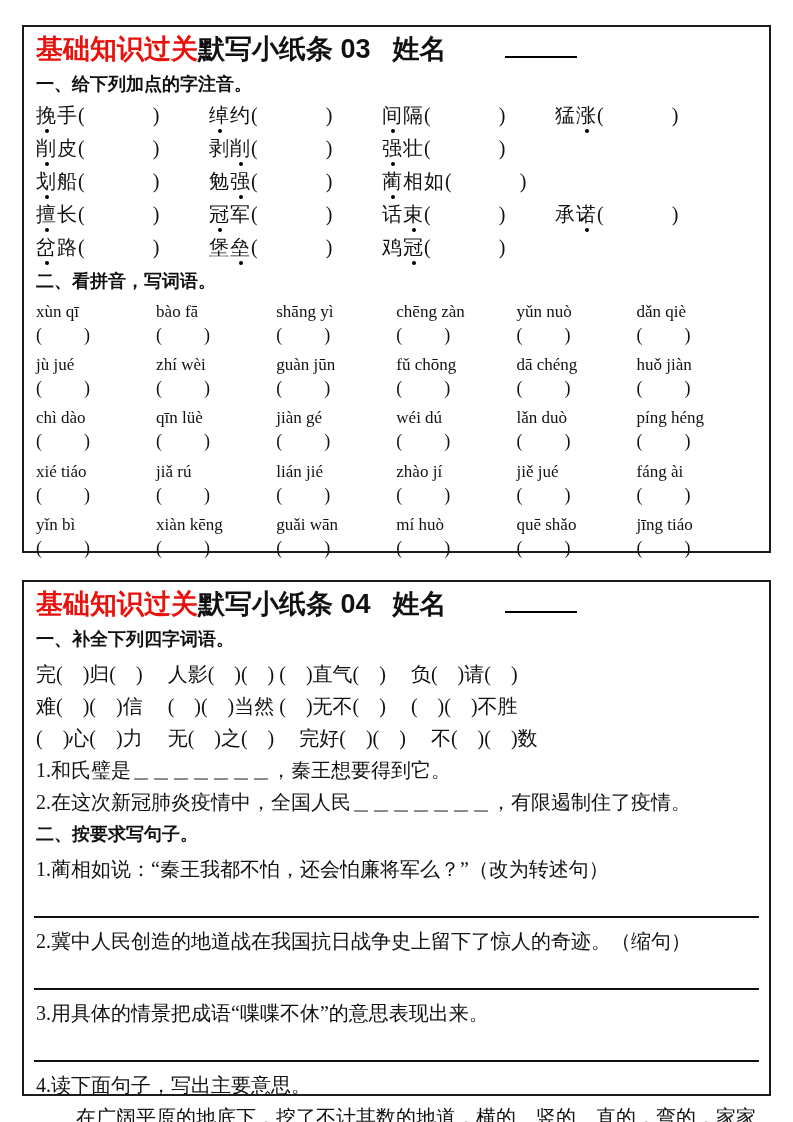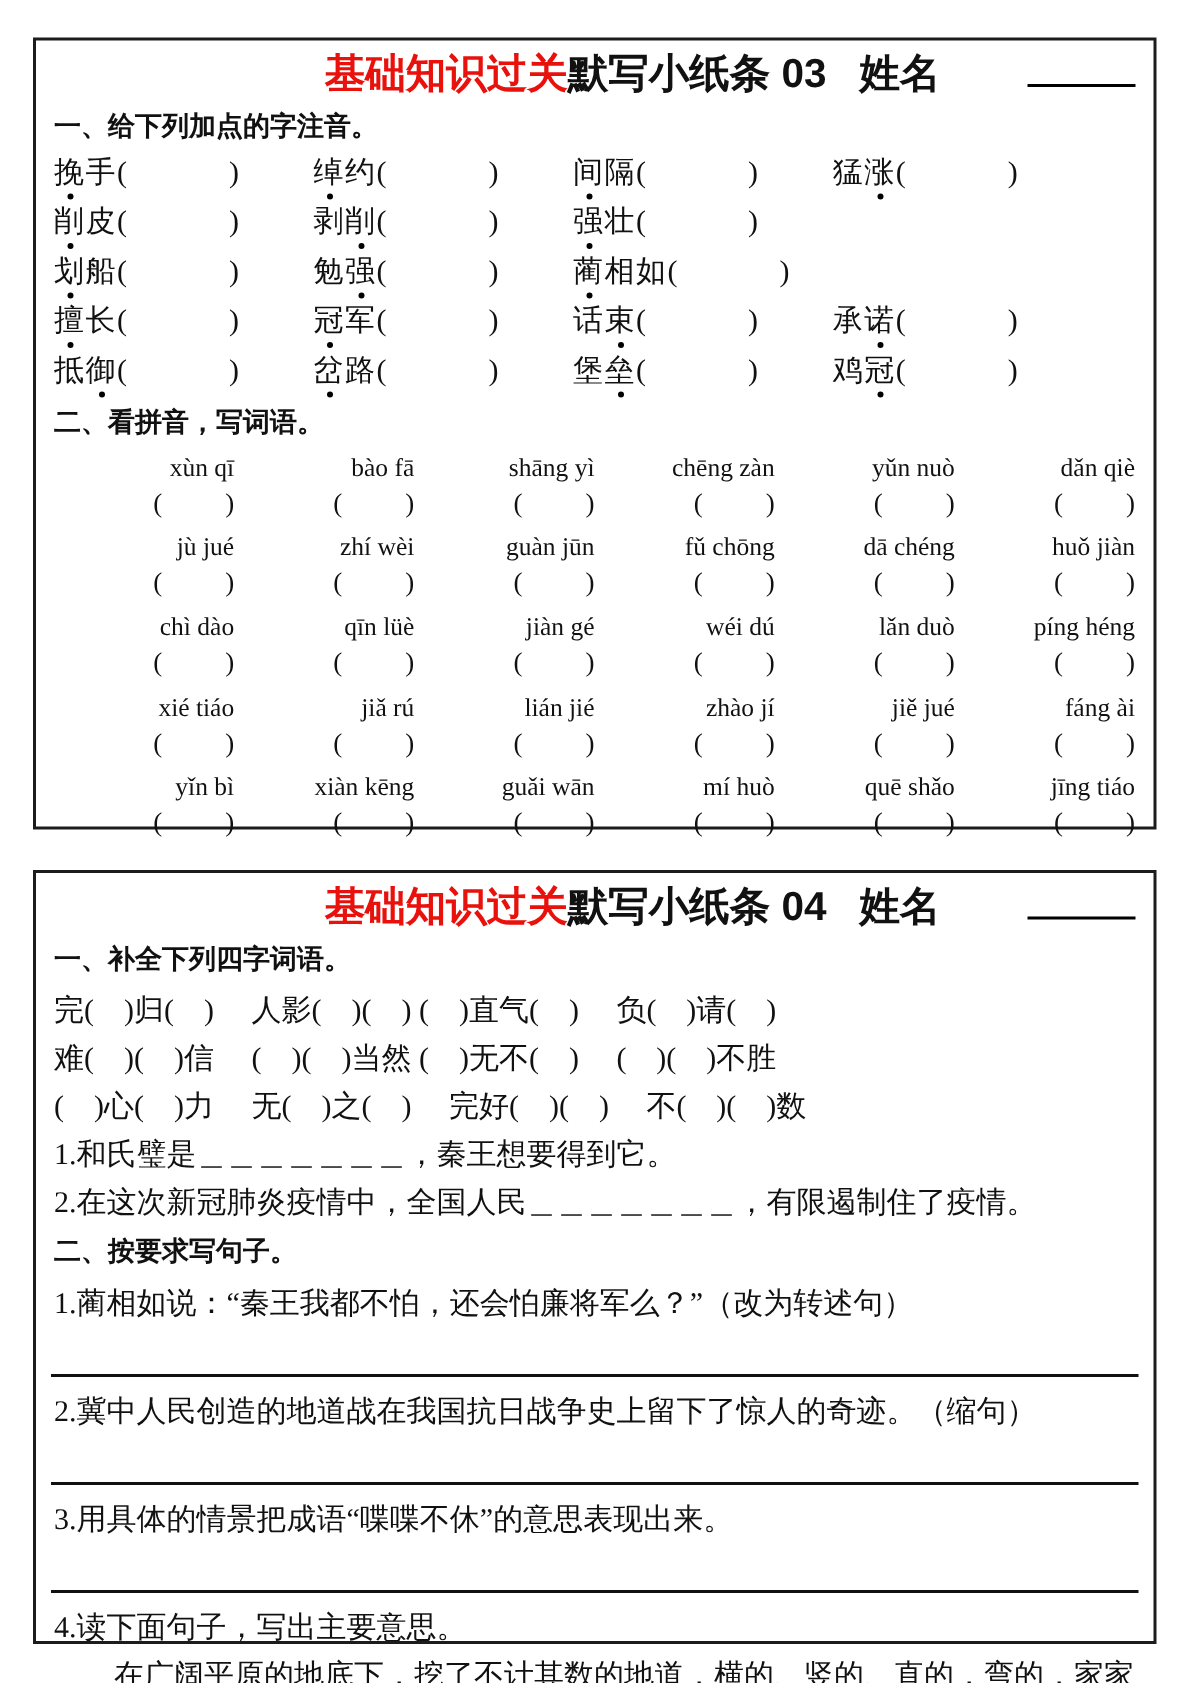--- a/index.html
+++ b/index.html
@@ -9,21 +9,21 @@
     font-family: "Liberation Serif", serif; color:#111;
   }
   .card {
     position:absolute; left:22px; width:749px; background:#fff;
     border:2px solid #1c1c1c; padding:4px 12px 0 12px;
   }
   #card1 { top:25px; height:528px; }
   #card2 { top:580px; height:516px; }
 
   .title {
-    text-align:right; font-family:"Liberation Sans", sans-serif;
+    text-align:left; font-family:"Liberation Sans", sans-serif;
     font-weight:bold; font-size:27px; line-height:1.25; margin:2px 0 4px 0;
     white-space:nowrap;
   }
   .name-label { margin-left:22px; }
   .name-blank {
     display:inline-block; width:72px; border-bottom:2px solid #000;
     margin-left:58px; height:2px; vertical-align:baseline;
   }
 
   .section-heading {
@@ -40,21 +40,21 @@
   .dotted::after {
     content:''; position:absolute; left:50%; transform:translateX(-50%);
     bottom:-6px; width:4px; height:4px; background:#000; border-radius:50%;
   }
   .gap { display:inline-block; }
   .g68 { width:68px; }
   .g42 { width:42px; }
 
   
   .py-row { display:flex; margin:0 0 7px 0; }
-  .py-cell { width:16.66%; text-align:right; }
+  .py-cell { width:16.66%; text-align:left; }
   .py { font-size:17px; line-height:1.35; white-space:nowrap; }
   .py-cell .paren { font-size:18px; line-height:1.3; }
 
   
   .text-line { font-size:20px; line-height:1.5; margin:2px 0; }
   .pre { white-space:pre-wrap; }
   .answer-line {
     height:32px; border-bottom:2px solid #111; margin:0 -2px 8px -2px;
   }
   .passage { font-size:20px; line-height:1.55; text-indent:2em; margin-top:2px; }
@@ -87,21 +87,20 @@
           <div class="word-cell"><span class="word"><span>勉</span><span class="dotted">强</span></span><span class="paren">(<span class="gap g68"></span>)</span></div>
           <div class="word-cell"><span class="word"><span class="dotted">蔺</span><span>相</span><span>如</span></span><span class="paren">(<span class="gap g68"></span>)</span></div>
         </div>
         <div class="word-row">
           <div class="word-cell"><span class="word"><span class="dotted">擅</span><span>长</span></span><span class="paren">(<span class="gap g68"></span>)</span></div>
           <div class="word-cell"><span class="word"><span class="dotted">冠</span><span>军</span></span><span class="paren">(<span class="gap g68"></span>)</span></div>
           <div class="word-cell"><span class="word"><span>话</span><span class="dotted">束</span></span><span class="paren">(<span class="gap g68"></span>)</span></div>
           <div class="word-cell"><span class="word"><span>承</span><span class="dotted">诺</span></span><span class="paren">(<span class="gap g68"></span>)</span></div>
         </div>
         <div class="word-row">
-          <div class="word-cell"><span class="word"><span>抵</span><span class="dotted">御</span></span><span class="paren">(<span class="gap g68"></span>)</span></div>
           <div class="word-cell"><span class="word"><span class="dotted">岔</span><span>路</span></span><span class="paren">(<span class="gap g68"></span>)</span></div>
           <div class="word-cell"><span class="word"><span>堡</span><span class="dotted">垒</span></span><span class="paren">(<span class="gap g68"></span>)</span></div>
           <div class="word-cell"><span class="word"><span>鸡</span><span class="dotted">冠</span></span><span class="paren">(<span class="gap g68"></span>)</span></div>
         </div>
       </div>
 
     <div class="section-heading">二、看拼音，写词语。</div>
     <div>
         <div class="py-row">
           <div class="py-cell">

